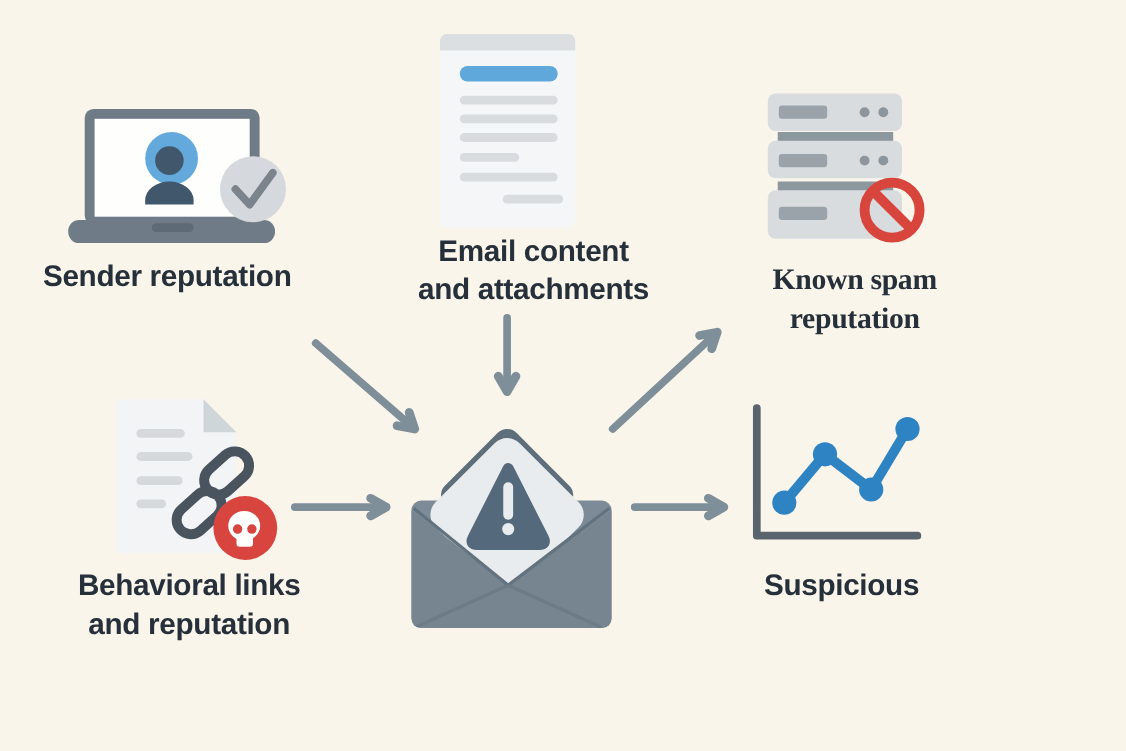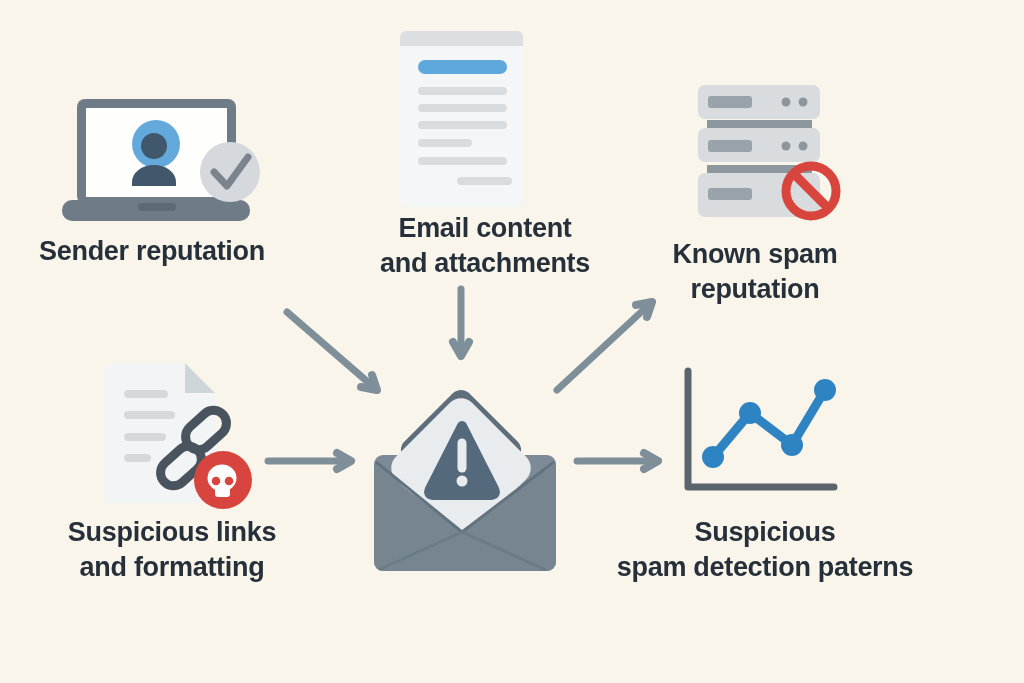--- a/index.html
+++ b/index.html
@@ -156,28 +156,27 @@
 
   <div class="label" style="left:152px;top:234px;">
     <div>Sender reputation</div>
   </div>
 
   <div class="label" style="left:459px;top:211px;margin-left:26px;">
     <div>Email content</div>
     <div>and attachments</div>
   </div>
 
-  <div class="label" style="left:755px;top:237px;">
+  <div class="label" style="left:777px;top:237px;font-family:Liberation Serif, serif;">
     <div>Known spam</div>
     <div>reputation</div>
   </div>
 
   <div class="label" style="left:172px;top:515px;">
-    <div>Suspicious links</div>
-    <div>and formatting</div>
+    <div>Behavioral links</div>
+    <div>and reputation</div>
   </div>
 
   <div class="label" style="left:765px;top:515px;">
     <div>Suspicious</div>
-    <div>spam detection paterns</div>
   </div>
 
 </div>
 
 </body></html>

